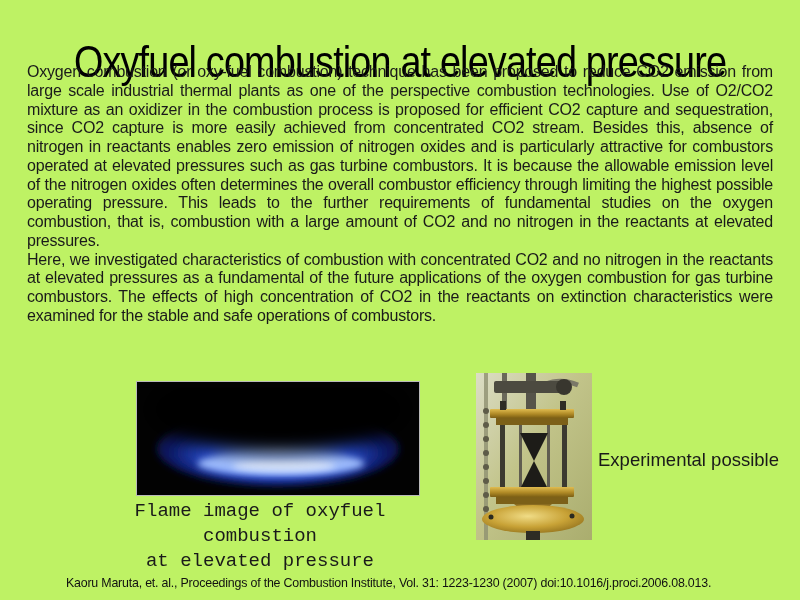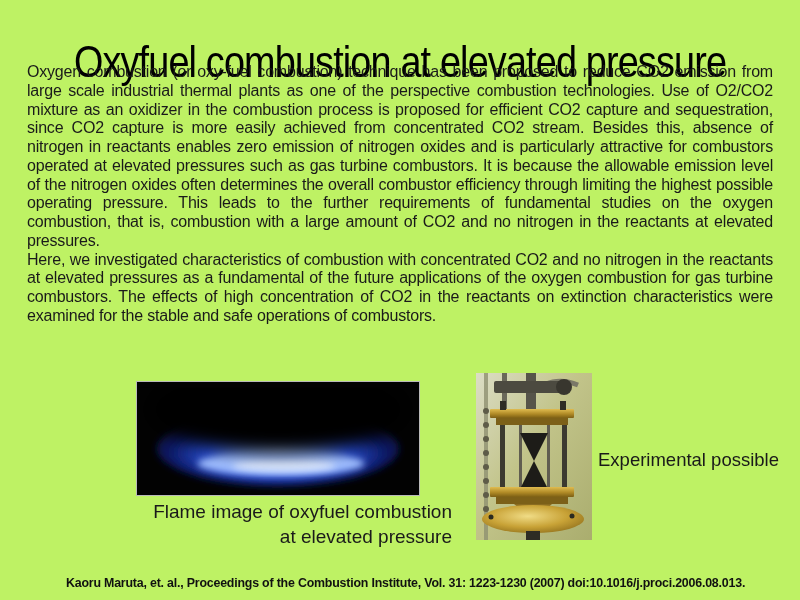--- a/index.html
+++ b/index.html
@@ -20,39 +20,39 @@
     font-size:16px; line-height:18.75px; text-align:justify;
     letter-spacing:-0.2px; color:#1a1a1a;
   }
   .body-text p { margin:0; }
   .fig-flame {
     position:absolute; left:136px; top:381px; width:284px; height:115px;
     background:#020202; border:1px solid #b9b9b9; box-sizing:border-box;
   }
   .fig-flame svg { display:block; width:100%; height:100%; }
   .flame-caption {
-    position:absolute; left:92px; top:499px; width:360px;
-    font-size:19px; line-height:25px; text-align:right;
-    white-space:pre-line; color:#1a1a1a;
+    position:absolute; left:80px; top:499px; width:360px;
+    font-size:19px; line-height:25px; text-align:center;
+    white-space:pre-line; color:#1a1a1a;font-family:Liberation Mono, monospace;
   }
   .fig-apparatus {
     position:absolute; left:476px; top:373px; width:116px; height:167px;
   }
   .fig-apparatus svg { display:block; width:100%; height:100%; }
   .apparatus-label {
     position:absolute; left:598px; top:449px; width:200px;
     font-size:18.5px; color:#1a1a1a; white-space:nowrap;
   }
   .reference-heading {
     position:absolute; left:32px; top:550px;
     font-size:19px; color:#1a1a1a;
   }
   .reference-citation {
     position:absolute; left:66px; top:576px; width:710px;
-    font-size:12.4px; font-weight:bold; letter-spacing:-0.2px;
+    font-size:12.4px; font-weight:normal; letter-spacing:-0.2px;
     color:#111111; white-space:nowrap;
   }
 </style>
 </head>
 <body>
 
 <div class="slide">
 
   <h1 class="title">Oxyfuel combustion at elevated pressure</h1>
 

